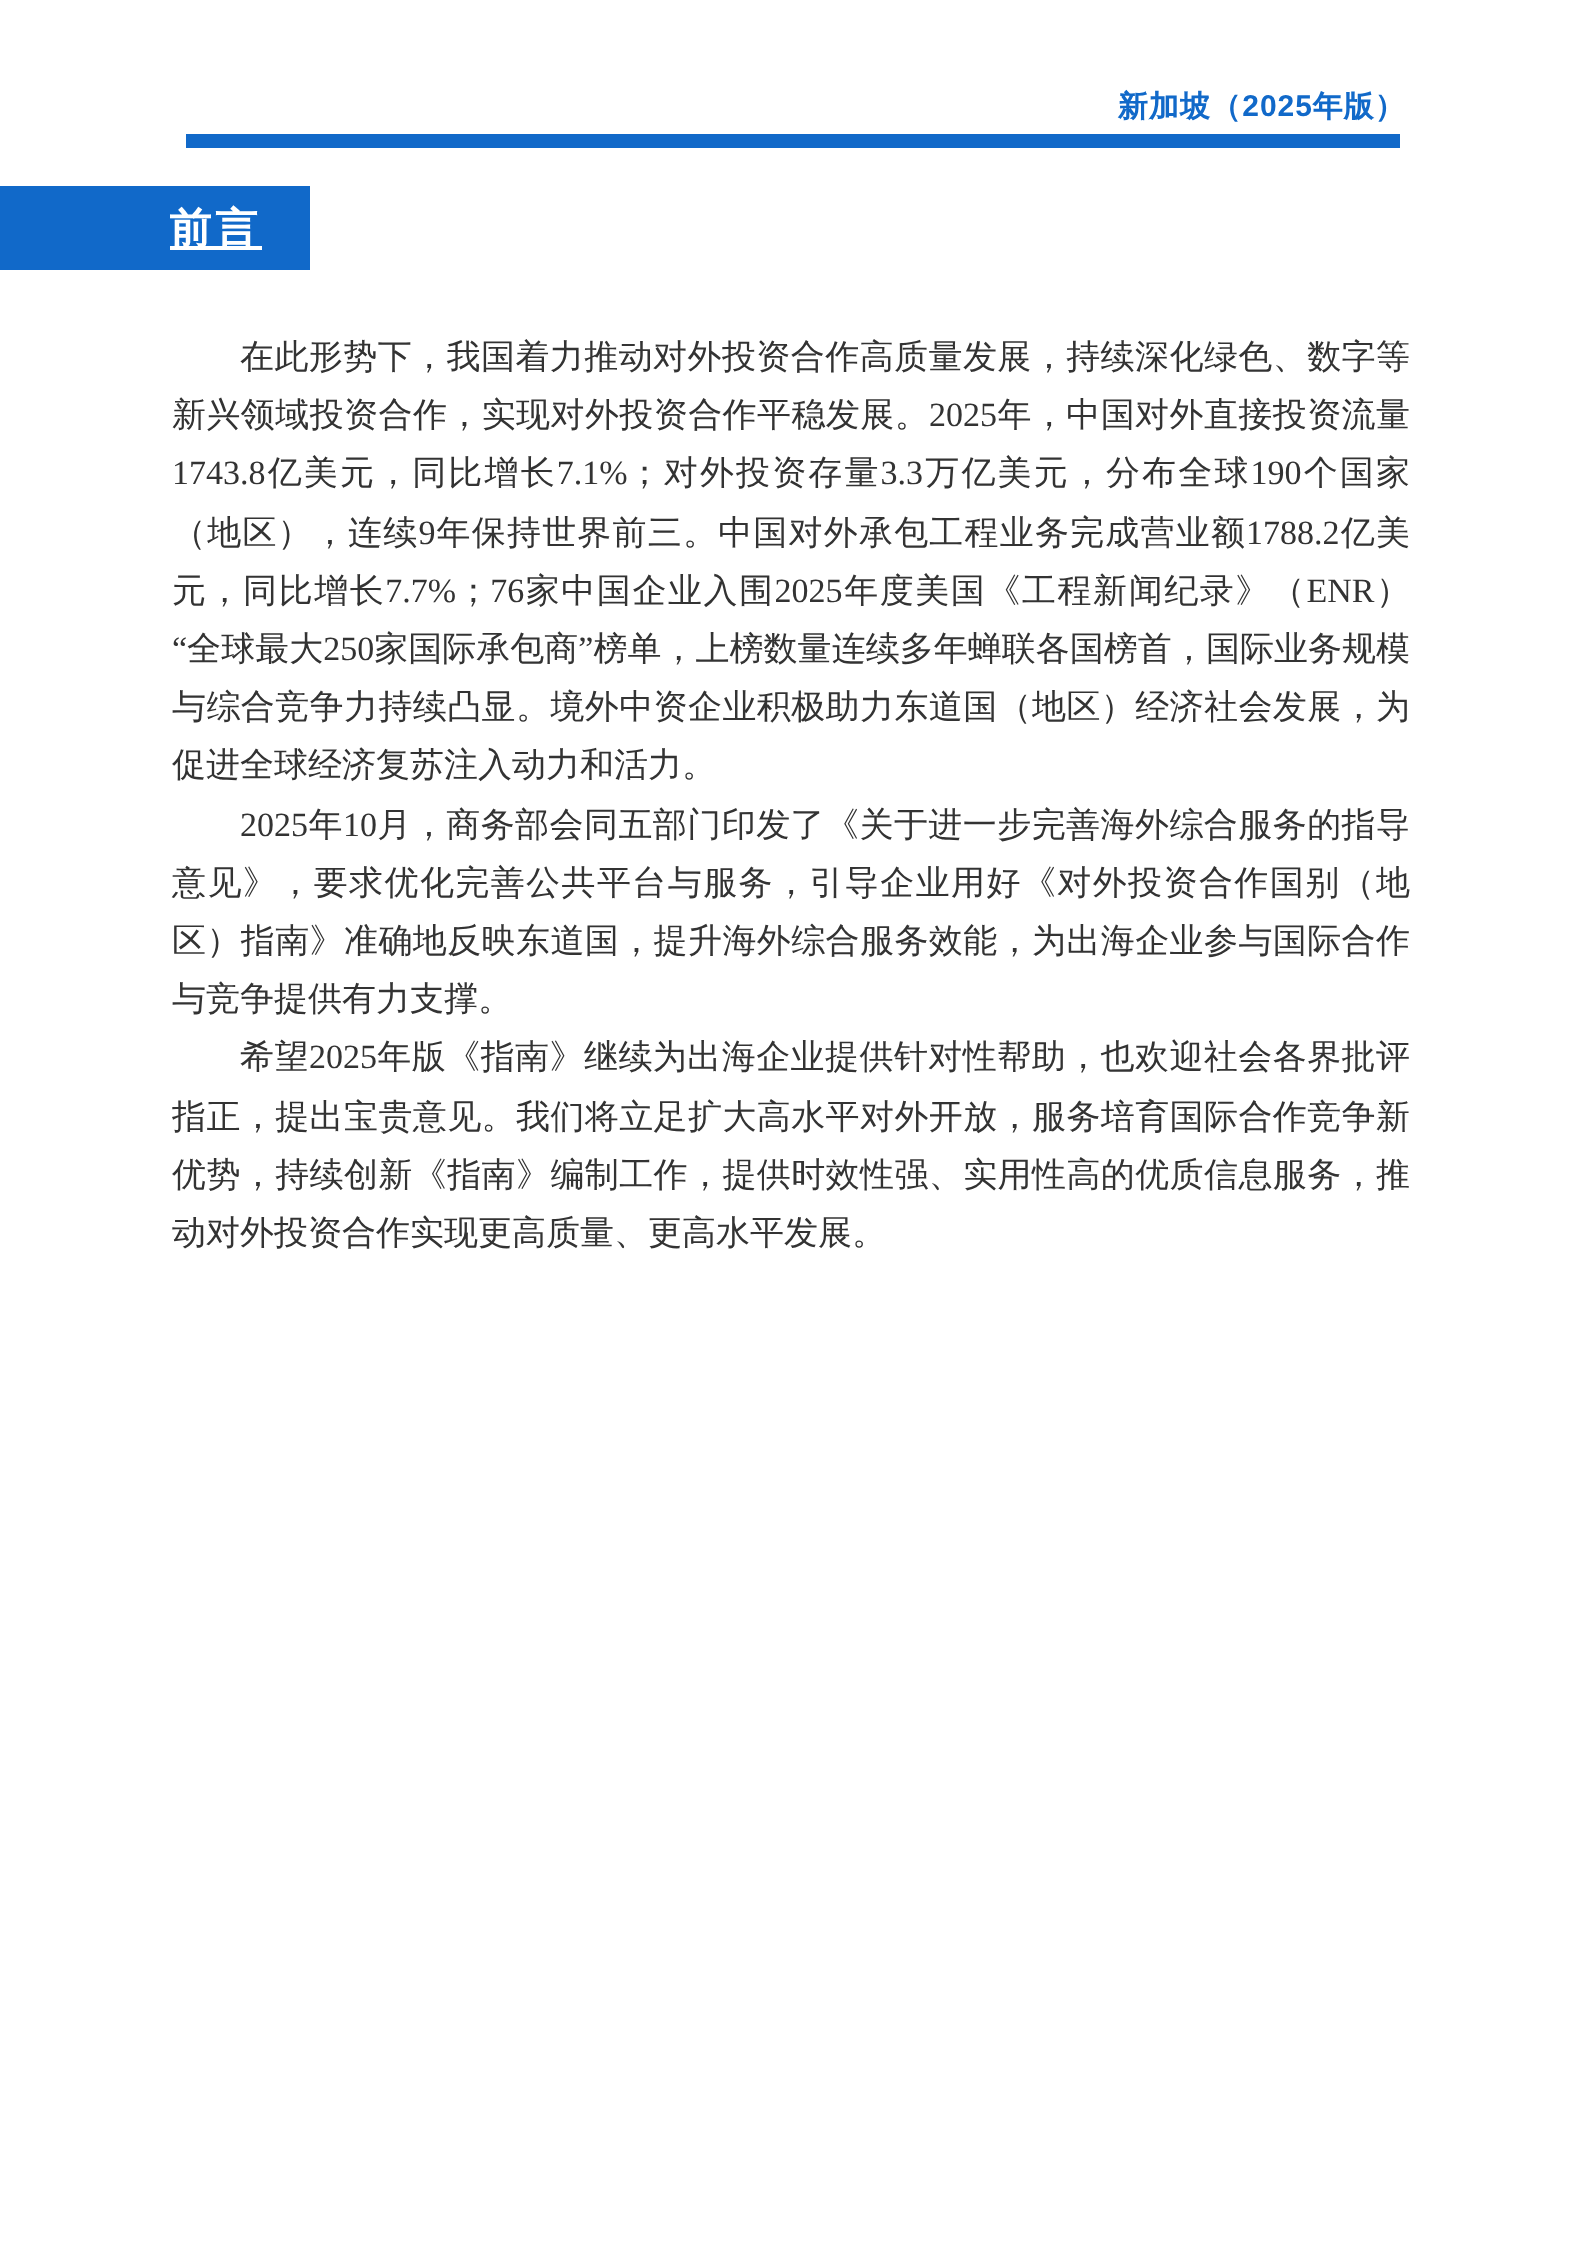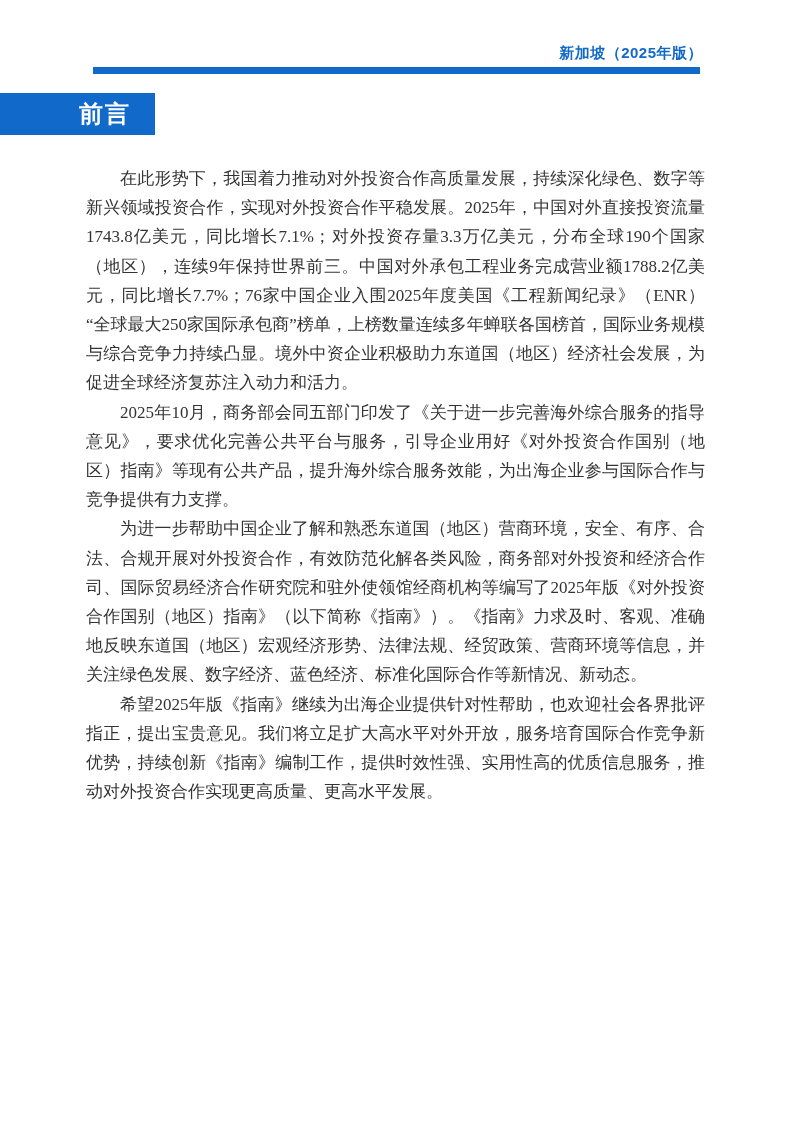--- a/index.html
+++ b/index.html
@@ -39,24 +39,25 @@
     height: 42px;
     background: var(--accent);
     display: flex;
     align-items: center;
     justify-content: flex-end;
     padding-right: 24px;
     box-sizing: border-box;
   }
   .section-banner .banner-text {
     color: #ffffff;
-    font-size: 24px;
+    font-size: 21px;
     font-weight: bold;
     font-family: "Liberation Sans", "DejaVu Sans", sans-serif;
     letter-spacing: 2px;
+    text-decoration: underline;
   }
   .doc-body {
     position: absolute;
     top: 164px;
     left: 86px;
     width: 619px;
     color: #333333;
     font-size: 17px;
     line-height: 29.2px;
     text-align: justify;
@@ -76,19 +77,18 @@
   <div class="edition">新加坡（2025年版）</div>
 
   <div class="header-rule"></div>
 
   <div class="section-banner">
     <span class="banner-text">前言</span>
   </div>
 
   <main class="doc-body">
     <p class="para">在此形势下，我国着力推动对外投资合作高质量发展，持续深化绿色、数字等新兴领域投资合作，实现对外投资合作平稳发展。2025年，中国对外直接投资流量1743.8亿美元，同比增长7.1%；对外投资存量3.3万亿美元，分布全球190个国家（地区），连续9年保持世界前三。中国对外承包工程业务完成营业额1788.2亿美元，同比增长7.7%；76家中国企业入围2025年度美国《工程新闻纪录》（ENR）“全球最大250家国际承包商”榜单，上榜数量连续多年蝉联各国榜首，国际业务规模与综合竞争力持续凸显。境外中资企业积极助力东道国（地区）经济社会发展，为促进全球经济复苏注入动力和活力。</p>
-    <p class="para">2025年10月，商务部会同五部门印发了《关于进一步完善海外综合服务的指导意见》，要求优化完善公共平台与服务，引导企业用好《对外投资合作国别（地区）指南》等现有公共产品，提升海外综合服务效能，为出海企业参与国际合作与竞争提供有力支撑。</p>
-    <p class="para">为进一步帮助中国企业了解和熟悉东道国（地区）营商环境，安全、有序、合法、合规开展对外投资合作，有效防范化解各类风险，商务部对外投资和经济合作司、国际贸易经济合作研究院和驻外使领馆经商机构等编写了2025年版《对外投资合作国别（地区）指南》（以下简称《指南》）。《指南》力求及时、客观、准确地反映东道国（地区）宏观经济形势、法律法规、经贸政策、营商环境等信息，并关注绿色发展、数字经济、蓝色经济、标准化国际合作等新情况、新动态。</p>
+    <p class="para">2025年10月，商务部会同五部门印发了《关于进一步完善海外综合服务的指导意见》，要求优化完善公共平台与服务，引导企业用好《对外投资合作国别（地区）指南》准确地反映东道国，提升海外综合服务效能，为出海企业参与国际合作与竞争提供有力支撑。</p>
     <p class="para">希望2025年版《指南》继续为出海企业提供针对性帮助，也欢迎社会各界批评指正，提出宝贵意见。我们将立足扩大高水平对外开放，服务培育国际合作竞争新优势，持续创新《指南》编制工作，提供时效性强、实用性高的优质信息服务，推动对外投资合作实现更高质量、更高水平发展。</p>
 
   </main>
 
 </div>
 
 </body></html>

